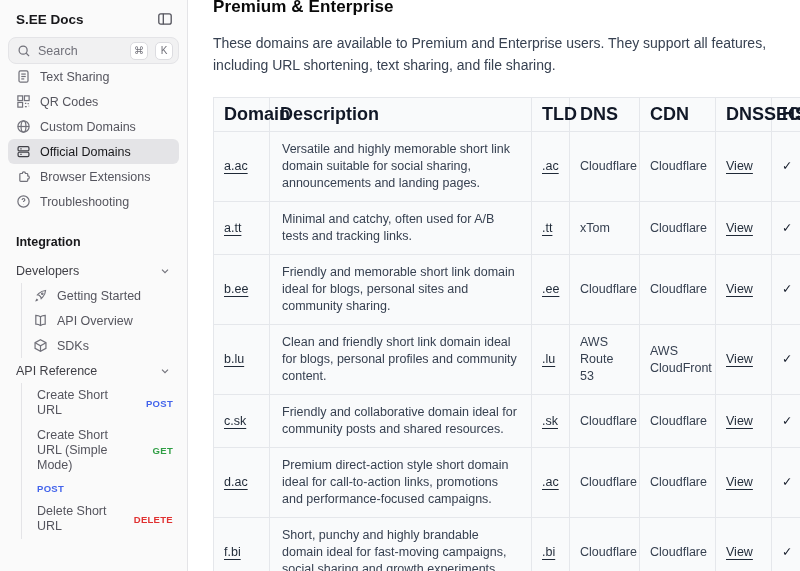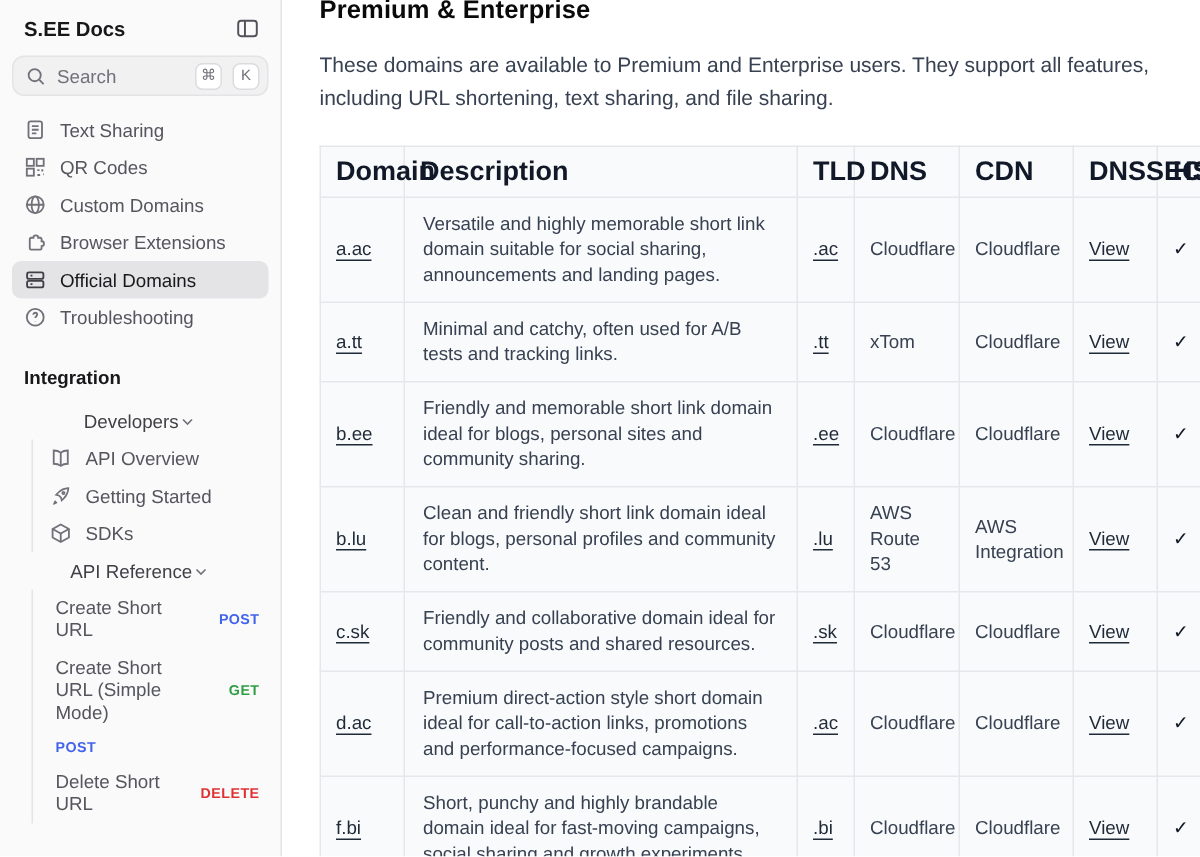--- a/index.html
+++ b/index.html
@@ -29,21 +29,20 @@
   .icon { display: inline-flex; flex: 0 0 auto; align-items: center; justify-content: center; }
   .icon svg { display: block; }
 
   .search-box {
     display: flex; align-items: center; gap: 7px;
     height: 27px;
     background: #f1f1f2;
     border: 1px solid #e4e4e7;
     border-radius: 8px;
     padding: 0 5px 0 8px;
-    margin-bottom: 10px;
     cursor: text;
   }
   .search-placeholder { color: #71717a; font-size: 12.5px; flex: 1; }
   .kbd {
     background: #ffffff; border: 1px solid #dcdce0; border-radius: 5px;
     min-width: 18px; height: 18px; display: inline-flex; align-items: center; justify-content: center;
     font-size: 10px; color: #71717a; padding: 0 3px;
   }
 
   .nav-item {
@@ -53,21 +52,21 @@
   }
   .nav-item .label { white-space: nowrap; overflow: hidden; }
   .nav-item.selected { background: #e4e4e7; color: #18181b; font-weight: 500; }
   .nav-item.selected svg * { stroke: #3f3f46; }
 
   .section-heading {
     font-size: 12.5px; font-weight: 700; color: #18181b;
     padding: 0 8px; margin-top: 21px; margin-bottom: 9px;
   }
   .group-header {
-    display: flex; align-items: center; justify-content: center;
+    display: flex; align-items: center; justify-content: space-between;
     height: 25px; padding: 0 8px; border-radius: 6px;
     color: #3f3f46; font-size: 12.5px; cursor: pointer;
   }
   .subitems {
     margin-left: 13px;
     border-left: 1px solid #e4e4e7;
     padding-left: 5px;
   }
   .subitem {
     display: flex; align-items: center; gap: 9px;
@@ -184,39 +183,39 @@
     <div class="nav-item">
       <span class="icon">
         <svg width="15" height="15" viewBox="0 0 16 16" fill="none" stroke="#71717a" stroke-width="1.3">
           <circle cx="8" cy="8" r="6"></circle>
             <ellipse cx="8" cy="8" rx="2.6" ry="6"></ellipse>
             <line x1="2" y1="8" x2="14" y2="8"></line>
         </svg>
       </span>
       <span class="label">Custom Domains</span>
     </div>
-    <div class="nav-item">
-      <span class="icon">
-        <svg width="15" height="15" viewBox="0 0 16 16" fill="none" stroke="#71717a" stroke-width="1.3">
-          <path d="M5 4.8h1.7a1.7 1.7 0 1 1 3.4 0h1.5a.9.9 0 0 1 .9.9v1.6a1.7 1.7 0 1 1 0 3.4v1.6a.9.9 0 0 1-.9.9H5a.9.9 0 0 1-.9-.9V5.7a.9.9 0 0 1 .9-.9z"></path>
-        </svg>
-      </span>
-      <span class="label">Browser Extensions</span>
-    </div>
     <div class="nav-item selected">
       <span class="icon">
         <svg width="15" height="15" viewBox="0 0 16 16" fill="none" stroke="#71717a" stroke-width="1.3">
           <rect x="2.2" y="2.8" width="11.6" height="4.6" rx="1.4"></rect>
             <rect x="2.2" y="8.8" width="11.6" height="4.6" rx="1.4"></rect>
           <line x1="4.6" y1="5.1" x2="6" y2="5.1"></line>
             <line x1="4.6" y1="11.1" x2="6" y2="11.1"></line>
         </svg>
       </span>
       <span class="label">Official Domains</span>
     </div>
+    <div class="nav-item">
+      <span class="icon">
+        <svg width="15" height="15" viewBox="0 0 16 16" fill="none" stroke="#71717a" stroke-width="1.3">
+          <path d="M5 4.8h1.7a1.7 1.7 0 1 1 3.4 0h1.5a.9.9 0 0 1 .9.9v1.6a1.7 1.7 0 1 1 0 3.4v1.6a.9.9 0 0 1-.9.9H5a.9.9 0 0 1-.9-.9V5.7a.9.9 0 0 1 .9-.9z"></path>
+        </svg>
+      </span>
+      <span class="label">Browser Extensions</span>
+    </div>
 
     <div class="nav-item">
       <span class="icon">
         <svg width="15" height="15" viewBox="0 0 16 16" fill="none" stroke="#71717a" stroke-width="1.3">
           <circle cx="8" cy="8" r="6"></circle>
             <path d="M6.6 6.3c0-.9.6-1.5 1.4-1.5s1.4.6 1.4 1.5c0 1-1.4 1.1-1.4 2.2"></path>
             <line x1="8" y1="10.9" x2="8" y2="11.1"></line>
         </svg>
       </span>
       <span class="label">Troubleshooting</span>
@@ -226,38 +225,38 @@
 
     <div class="group-header">
       <span class="label">Developers</span>
       <span class="icon">
         <svg width="12" height="12" viewBox="0 0 16 16" fill="none" stroke="#71717a" stroke-width="1.5">
           <polyline points="4,6.2 8,10.2 12,6.2"></polyline>
         </svg>
       </span>
     </div>
     <div class="subitems">
-      <div class="subitem">
-        <span class="icon">
-          <svg width="15" height="15" viewBox="0 0 16 16" fill="none" stroke="#71717a" stroke-width="1.3">
-            <path d="M8 4C6.6 2.9 4.9 2.5 3 2.5v9.4c1.9 0 3.6.4 5 1.5 1.4-1.1 3.1-1.5 5-1.5V2.5c-1.9 0-3.6.4-5 1.5z"></path>
-              <line x1="8" y1="4" x2="8" y2="13.4"></line>
-          </svg>
-        </span>
-        <span class="label">API Overview</span>
-      </div>
       <div class="subitem">
         <span class="icon">
           <svg width="15" height="15" viewBox="0 0 16 16" fill="none" stroke="#71717a" stroke-width="1.2">
             <path d="M13.4 2.6c-2.9.2-5.3 1.3-7.1 3.1L4.7 7.3l1.9.5 1.6 1.6.5 1.9 1.6-1.6c1.8-1.8 2.9-4.2 3.1-7.1z"></path>
             <circle cx="9.9" cy="6.1" r=".8"></circle>
             <path d="M4.4 11.6c-.8.8-1.1 2-1.1 2s1.2-.3 2-1.1"></path>
           </svg>
         </span>
         <span class="label">Getting Started</span>
+      </div>
+      <div class="subitem">
+        <span class="icon">
+          <svg width="15" height="15" viewBox="0 0 16 16" fill="none" stroke="#71717a" stroke-width="1.3">
+            <path d="M8 4C6.6 2.9 4.9 2.5 3 2.5v9.4c1.9 0 3.6.4 5 1.5 1.4-1.1 3.1-1.5 5-1.5V2.5c-1.9 0-3.6.4-5 1.5z"></path>
+              <line x1="8" y1="4" x2="8" y2="13.4"></line>
+          </svg>
+        </span>
+        <span class="label">API Overview</span>
       </div>
       <div class="subitem">
         <span class="icon">
           <svg width="15" height="15" viewBox="0 0 16 16" fill="none" stroke="#71717a" stroke-width="1.3">
             <path d="M8 1.8 13.8 5v6L8 14.2 2.2 11V5z"></path>
               <polyline points="2.2,5 8,8.2 13.8,5"></polyline>
               <line x1="8" y1="8.2" x2="8" y2="14.2"></line>
           </svg>
         </span>
         <span class="label">SDKs</span>
@@ -344,21 +343,21 @@
         <td>Cloudflare</td>
         <td>Cloudflare</td>
         <td><span class="cell-link">View</span></td>
         <td><span class="check">✓</span></td>
       </tr>
       <tr>
         <td><span class="cell-link">b.lu</span></td>
         <td class="desc">Clean and friendly short link domain ideal for blogs, personal profiles and community content.</td>
         <td><span class="cell-link">.lu</span></td>
         <td>AWS Route 53</td>
-        <td>AWS Integration</td>
+        <td>AWS CloudFront</td>
         <td><span class="cell-link">View</span></td>
         <td><span class="check">✓</span></td>
       </tr>
       <tr>
         <td><span class="cell-link">c.sk</span></td>
         <td class="desc">Friendly and collaborative domain ideal for community posts and shared resources.</td>
         <td><span class="cell-link">.sk</span></td>
         <td>Cloudflare</td>
         <td>Cloudflare</td>
         <td><span class="cell-link">View</span></td>

